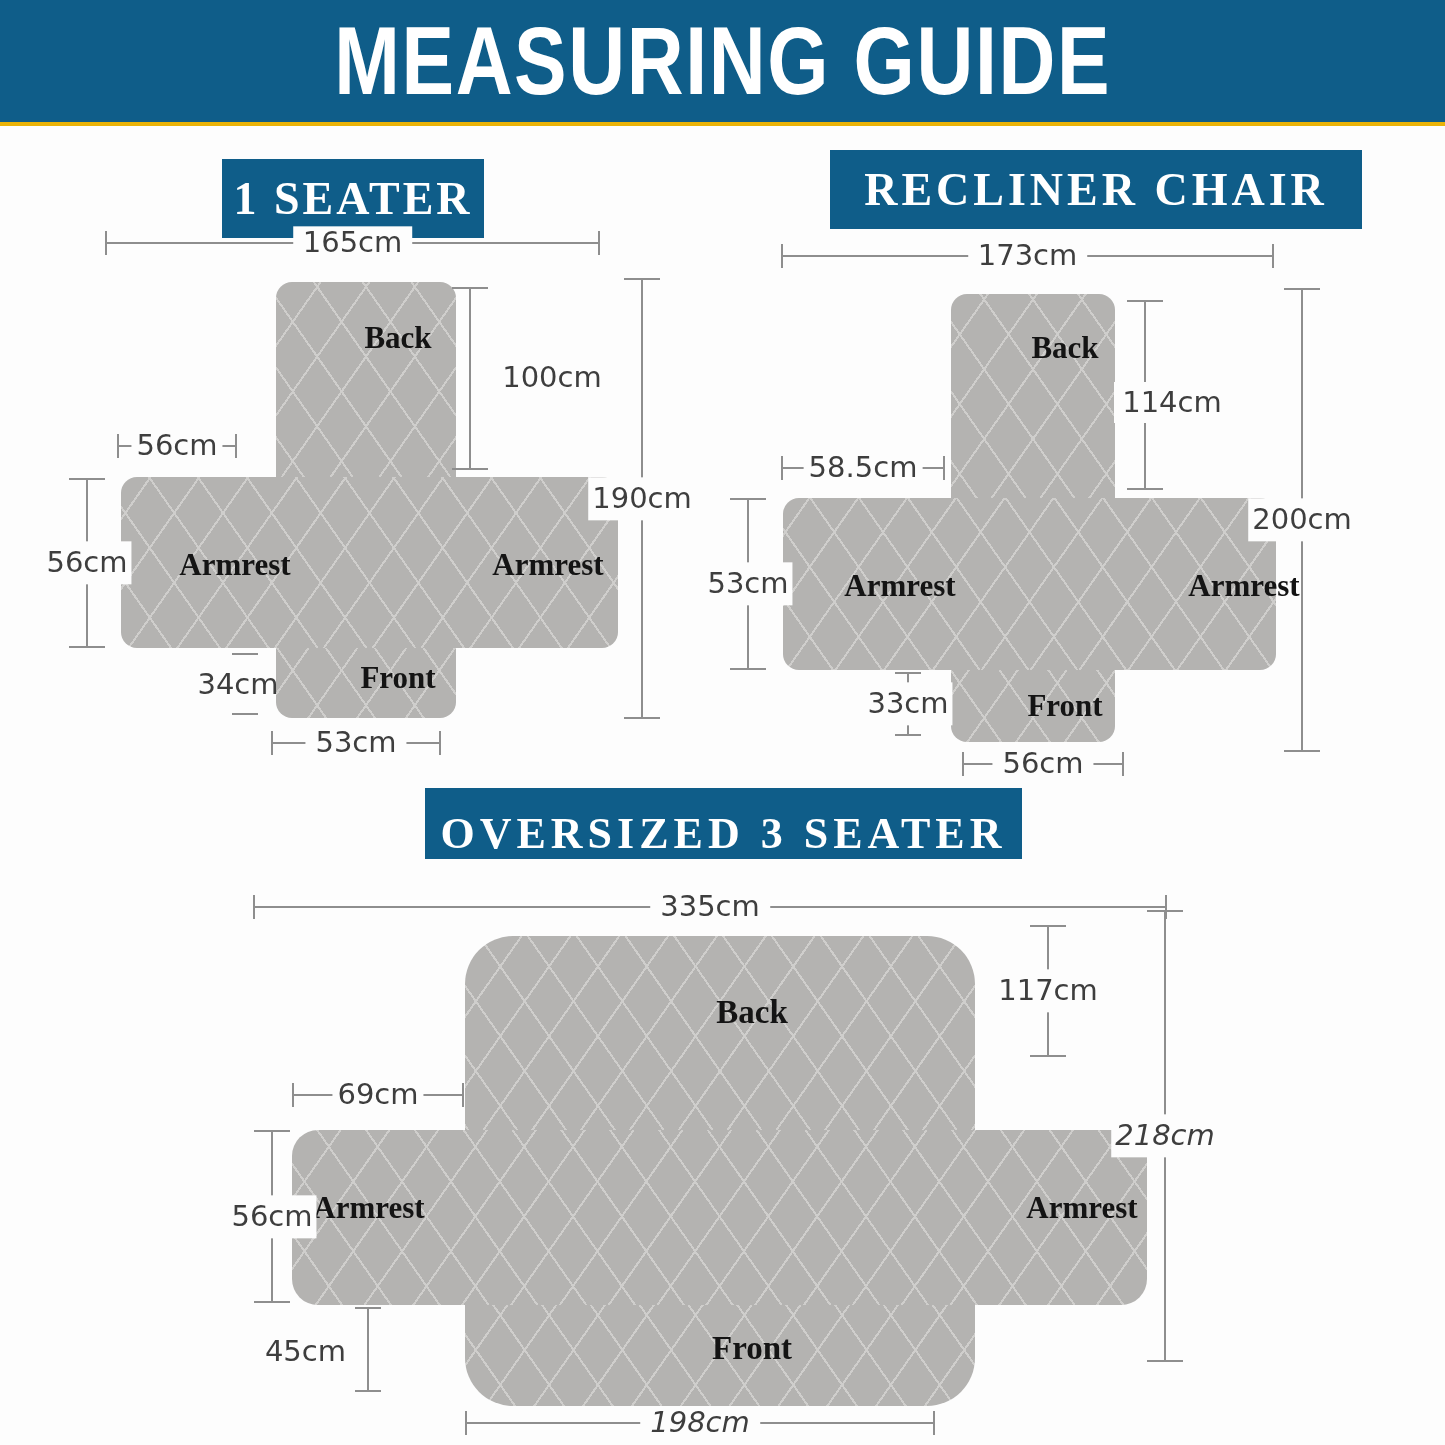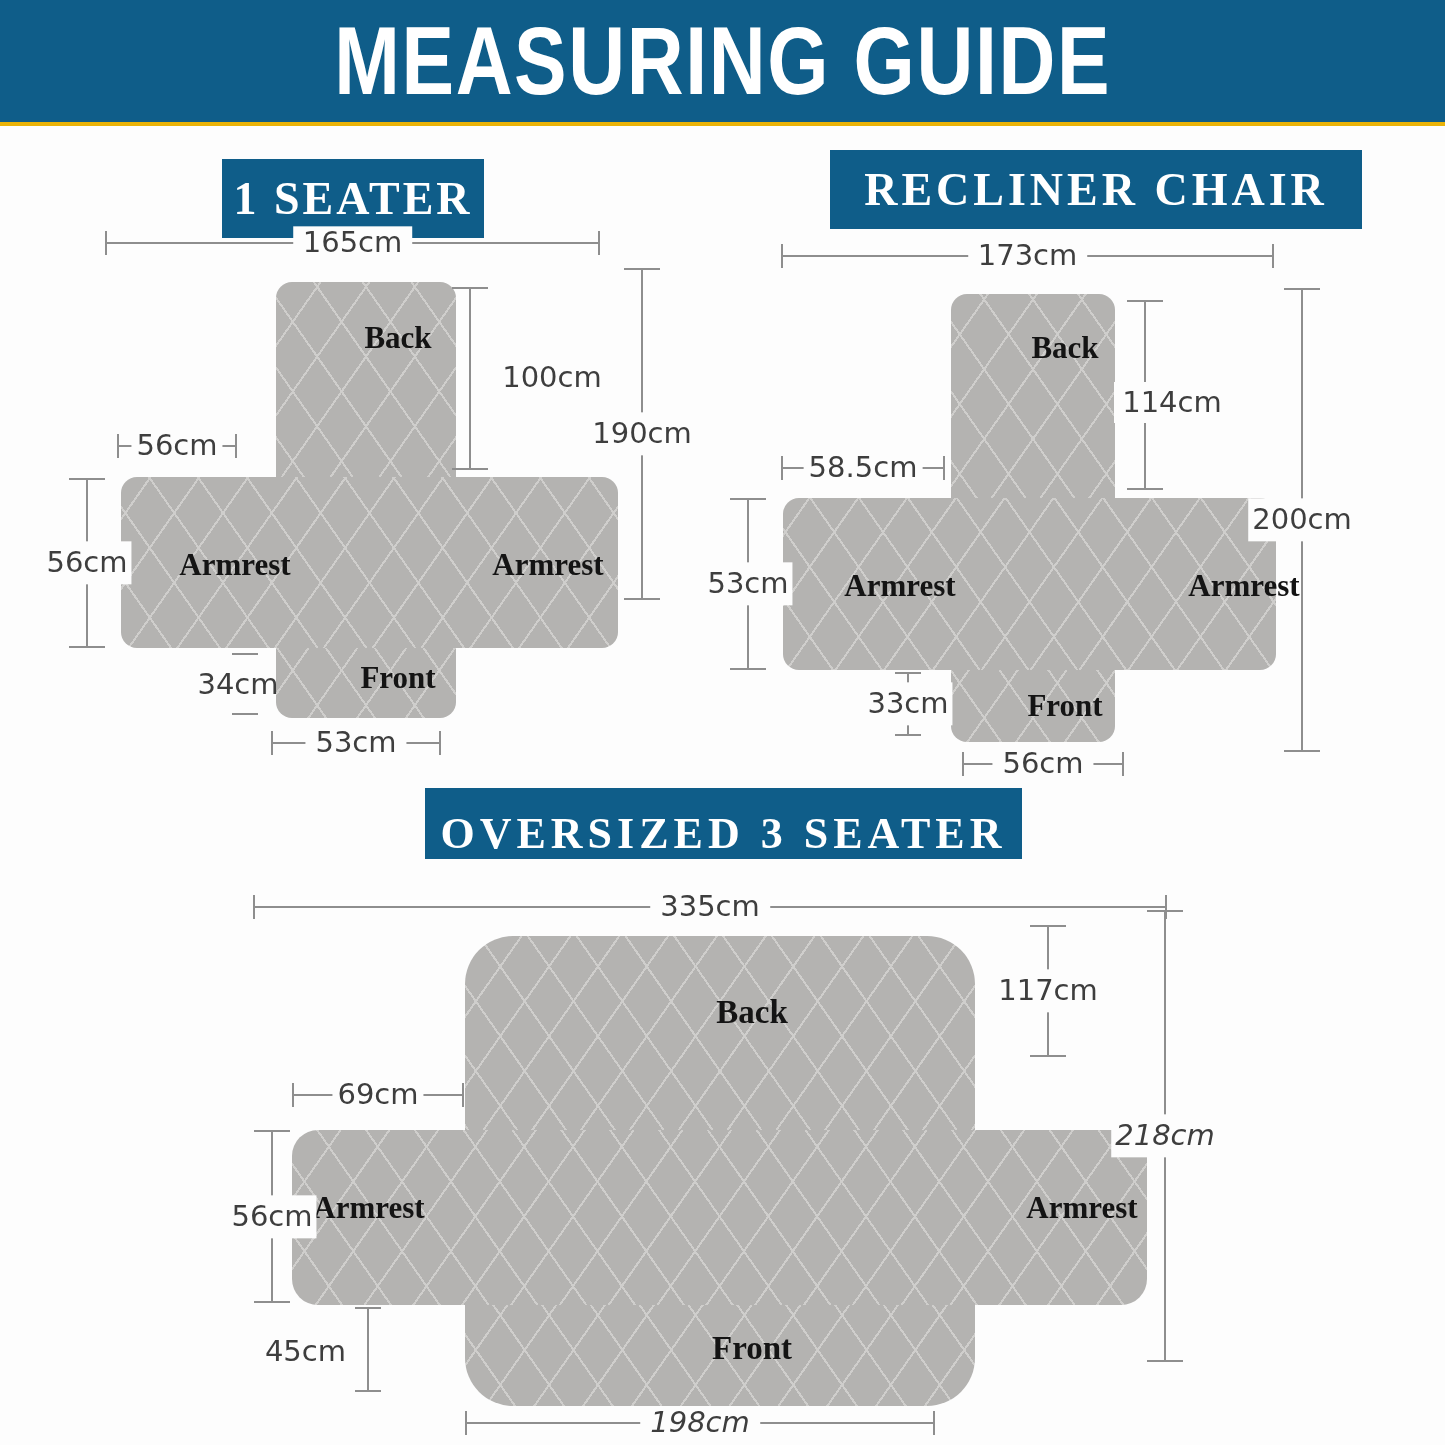--- a/index.html
+++ b/index.html
@@ -102,21 +102,21 @@
     <div class="part-label" style="left:276px;top:320px;width:180px;">Back</div>
     <div class="part-label" style="left:276px;top:660px;width:180px;">Front</div>
     <div class="part-label" style="left:113px;top:547px;width:180px;">Armrest</div>
     <div class="part-label" style="left:426px;top:547px;width:180px;">Armrest</div>
 
     <div class="hdim" style="left:105px;top:231px;width:495px;">
       <i class="tick l"></i>
         <i class="tick r"></i>
       <span class="dlabel">165cm</span>
     </div>
-    <div class="vdim" style="left:624px;top:268px;height:332px;">
+    <div class="vdim" style="left:624px;top:278px;height:441px;">
       <i class="cap t"></i>
         <i class="cap b"></i>
       <span class="dlabel">190cm</span>
     </div>
     <div class="vdim" style="left:452px;top:287px;height:183px;">
       <i class="cap t"></i>
         <i class="cap b"></i>
     </div>
     <span class="dlabel freelabel" style="left:492px;top:361px;width:120px;text-align:center;">100cm</span>
     <div class="hdim tight" style="left:117px;top:434px;width:120px;">

